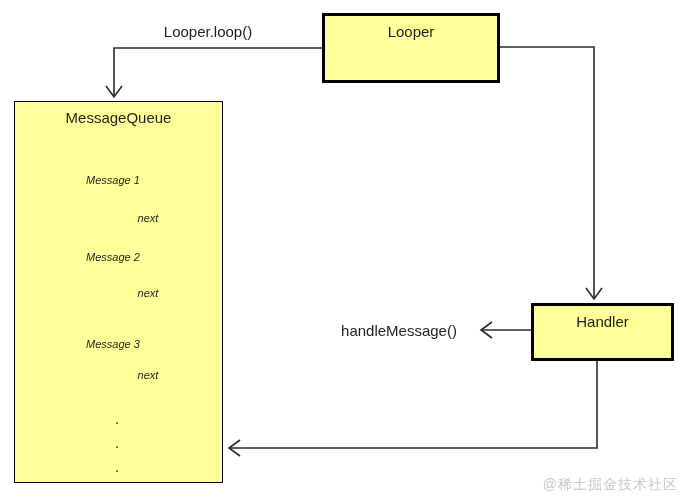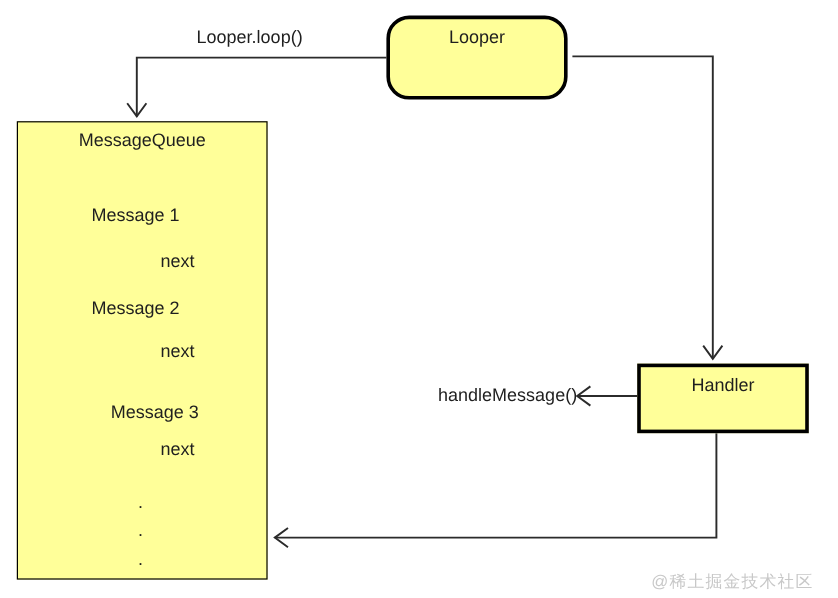--- a/index.html
+++ b/index.html
@@ -28,36 +28,37 @@
     box-sizing: border-box;
     background: #ffff99;
     border: 3px solid #000000;
     text-align: center;
     font-size: 15px;
   }
   .node .node-title {
     display: block;
     padding-top: 7px;
   }
-  #node-looper   { left: 322px; top: 13px;  width: 151px; height: 70px; border-radius: 19px; }
+  #node-looper   { left: 322px; top: 13px;  width: 178px; height: 70px; }
   #node-handler  { left: 531px; top: 303px; width: 143px; height: 58px; }
   #node-queue    { left: 14px;  top: 101px; width: 209px; height: 382px; border-width: 1px; }
   #node-queue .node-title { }
 
   .edge-label {
     position: absolute;
     transform: translate(-50%, -50%);
     font-size: 15px;
     white-space: nowrap;
   }
   .queue-label {
     position: absolute;
     transform: translate(-50%, -50%);
-    font-size: 15px;
+    font-size: 11px;
     white-space: nowrap;
+    font-style: italic;
   }
   .dot {
     position: absolute;
     transform: translateX(-50%);
     font-size: 15px;
     line-height: 15px;
   }
   #watermark {
     position: absolute;
     right: 20px;
@@ -98,25 +99,25 @@
   <div id="node-queue" class="node">
     <span class="node-title">MessageQueue</span>
   </div>
 
   <div class="queue-label" style="left:113px; top:180px;">Message 1</div>
   <div class="queue-label" style="left:148px; top:218px;">next</div>
 
   <div class="queue-label" style="left:113px; top:257px;">Message 2</div>
   <div class="queue-label" style="left:148px; top:293px;">next</div>
 
-  <div class="queue-label" style="left:113px; top:344px;margin-left:16px;">Message 3</div>
+  <div class="queue-label" style="left:113px; top:344px;">Message 3</div>
   <div class="queue-label" style="left:148px; top:375px;">next</div>
 
   <div class="dot" style="left:117px; top:411px;">.</div>
   <div class="dot" style="left:117px; top:435px;">.</div>
   <div class="dot" style="left:117px; top:459px;">.</div>
 
   <div class="edge-label" style="left:208px; top:31px;">Looper.loop()</div>
-  <div class="edge-label" style="left:399px; top:330px;margin-left:24px;">handleMessage()</div>
+  <div class="edge-label" style="left:399px; top:330px;">handleMessage()</div>
 
   <div id="watermark">@稀土掘金技术社区</div>
 
 </div>
 
 </body></html>

